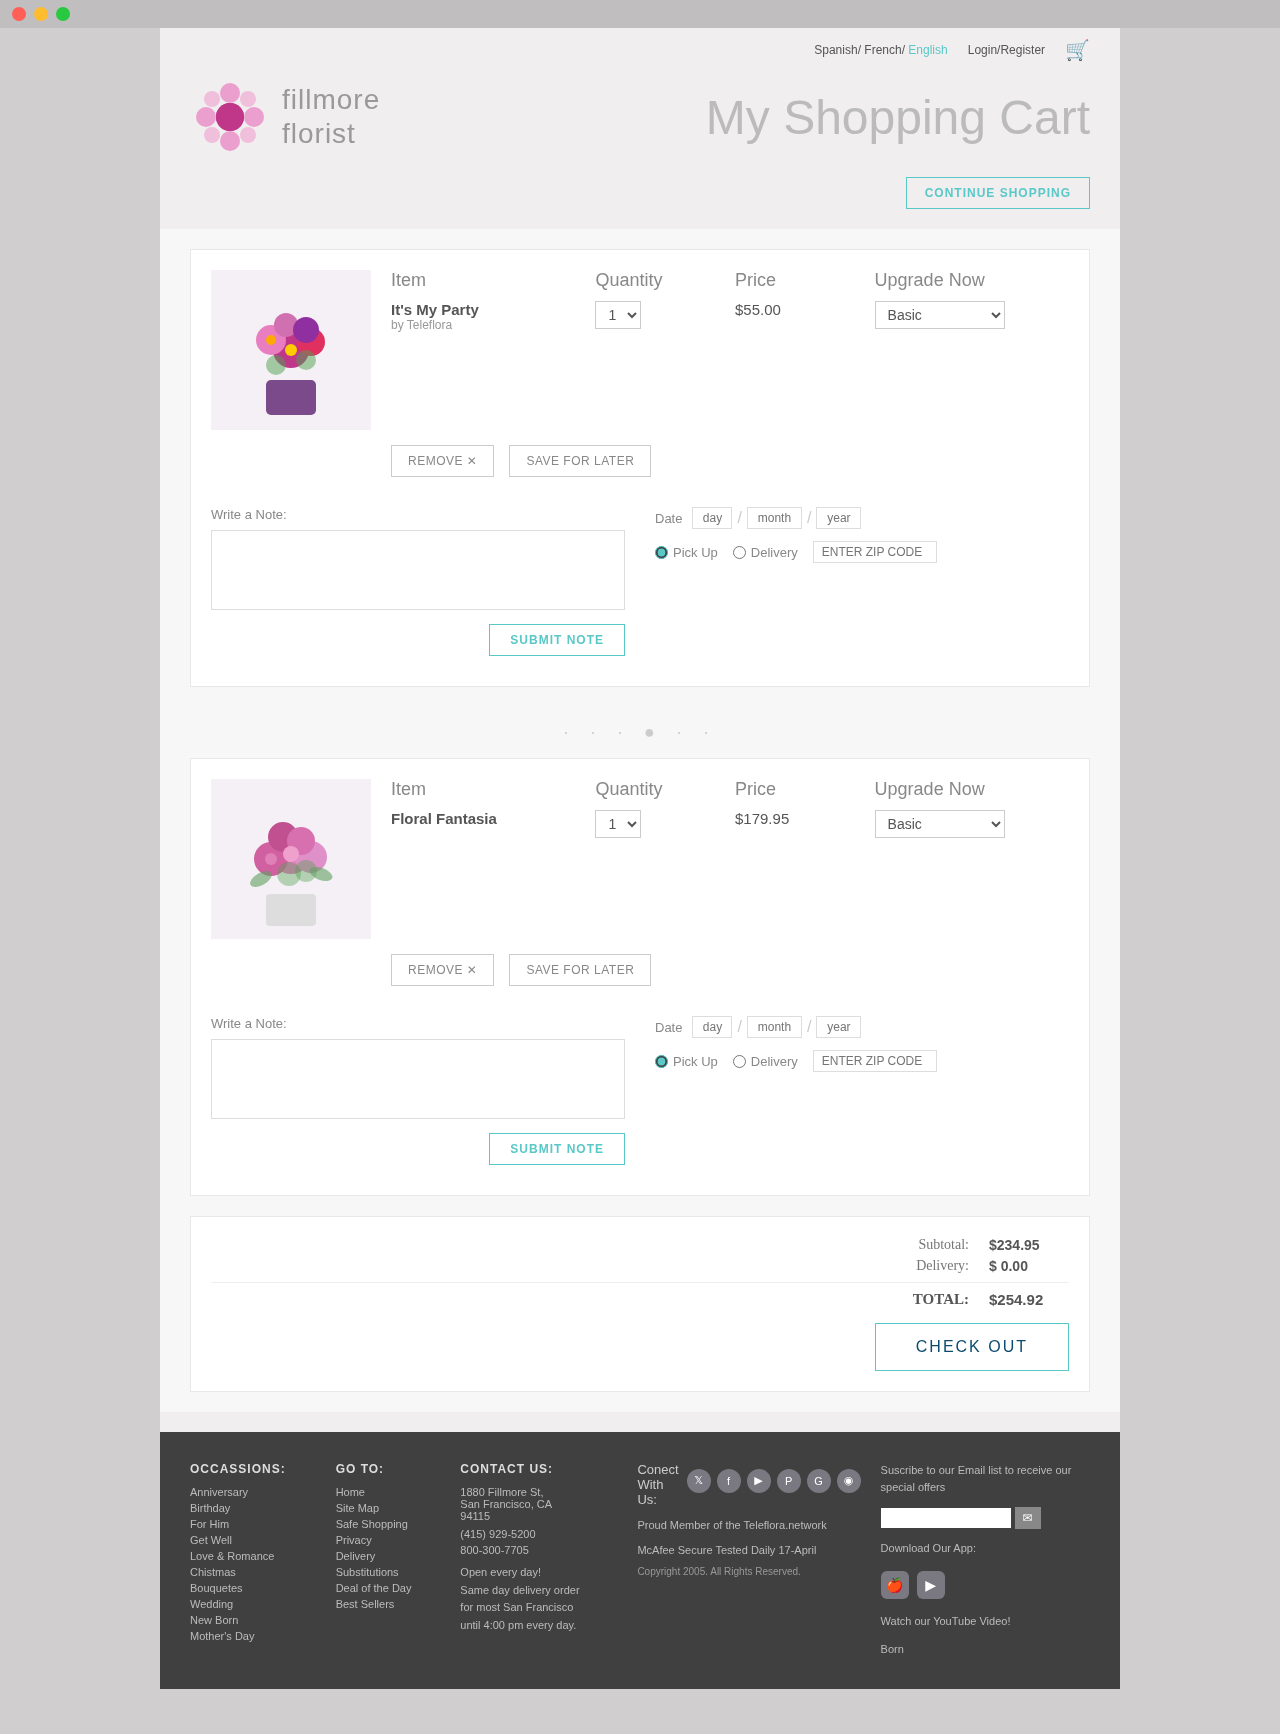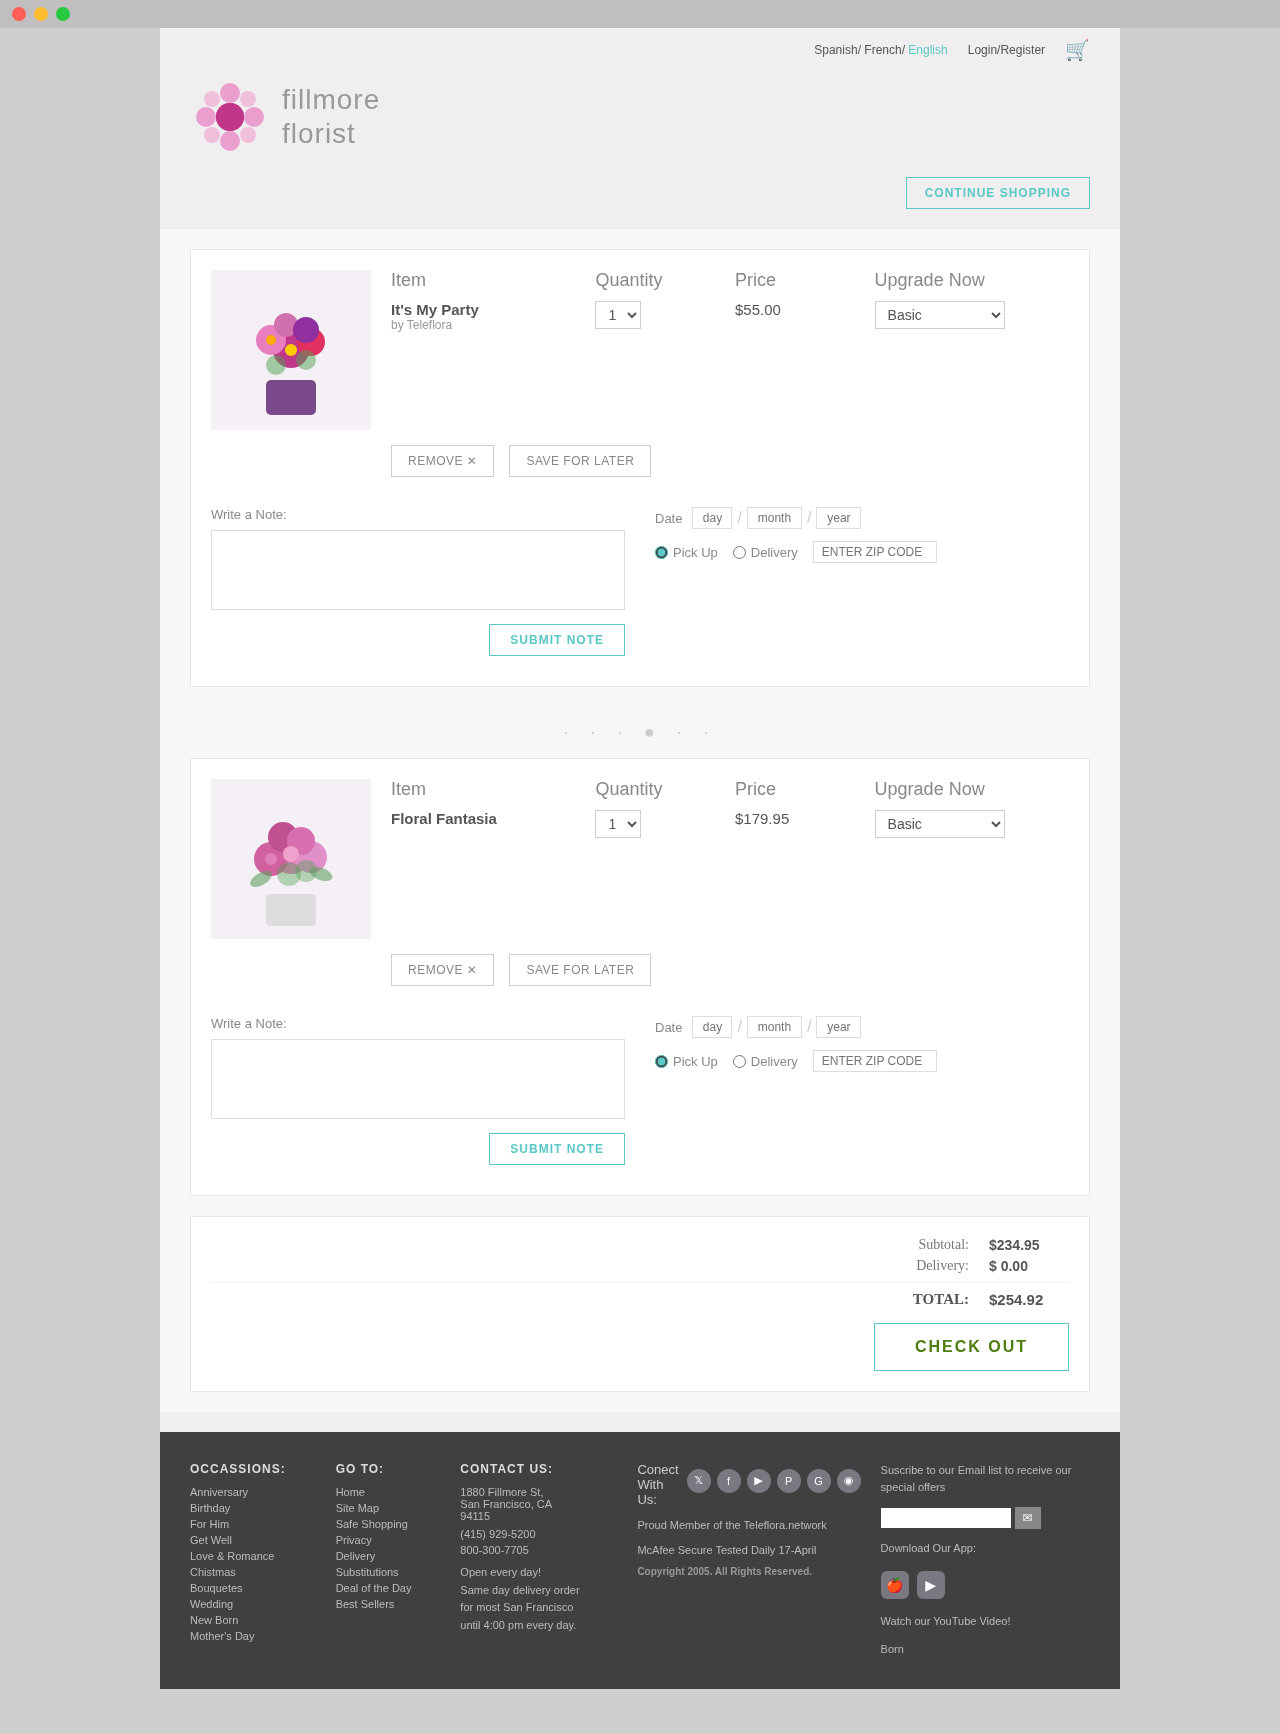--- a/index.html
+++ b/index.html
@@ -330,27 +330,27 @@
       font-weight: bold;
       margin-top: 8px;
       padding-top: 8px;
       border-top: 1px solid #eee;
     }
     .checkout-btn {
       display: block;
       margin-left: auto;
       margin-top: 15px;
       border: 1px solid #5bc8c8;
-      color: #4d7c0f;
+      color: #0c4a6e;
       background: transparent;
       padding: 14px 40px;
       font-size: 16px;
       cursor: pointer;
       letter-spacing: 2px;
-      font-weight: bold;
+      font-weight: normal;
     }
 
     
     .footer {
       background: #404040;
       color: #ccc;
       padding: 30px;
       margin-top: 20px;
     }
     .footer-grid {
@@ -432,21 +432,20 @@
       cursor: pointer;
     }
     .footer-proud {
       font-size: 11px;
       color: #bbb;
       line-height: 1.5;
     }
     .footer-copyright {
       font-size: 10px;
       color: #999;
-      font-weight: bold;
     }
 
     .connect-label {
       font-size: 13px;
       color: #ccc;
       font-weight: normal;
     }
     .connect-row {
       display: flex;
       align-items: center;
@@ -488,20 +487,21 @@
           <circle cx="58" cy="22" r="8" fill="#f0a0d0" opacity="0.6"></circle>
           <circle cx="22" cy="58" r="8" fill="#f0a0d0" opacity="0.6"></circle>
           <circle cx="58" cy="58" r="8" fill="#f0a0d0" opacity="0.6"></circle>
           <circle cx="40" cy="40" r="14" fill="#c0378a"></circle>
         </svg>
         <div class="logo-text">
           <div>fillmore</div>
           <div>florist</div>
         </div>
       </div>
+      <h1 class="page-title">My Shopping Cart</h1>
     </div>
   </div>
 
   <div class="continue-bar">
     <button class="continue-btn">CONTINUE SHOPPING</button>
   </div>
 
   <div class="cart-content">
 
     <div class="cart-item-block">

